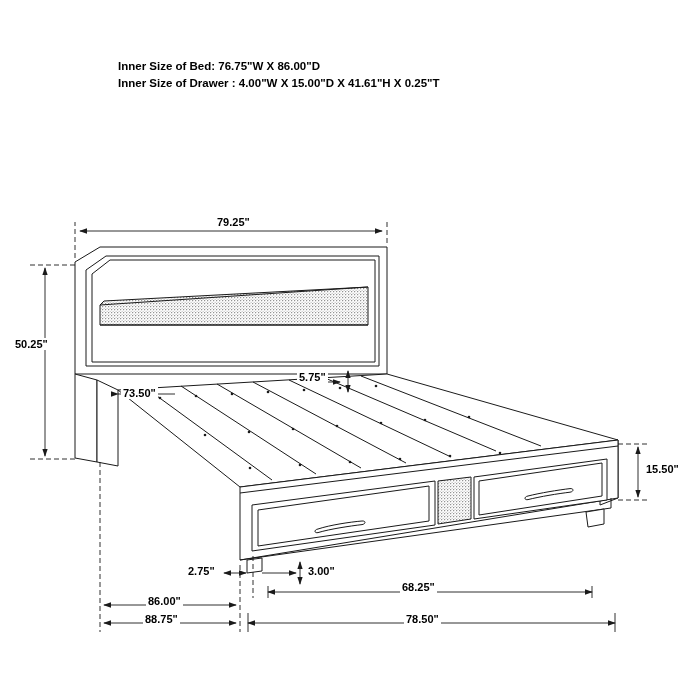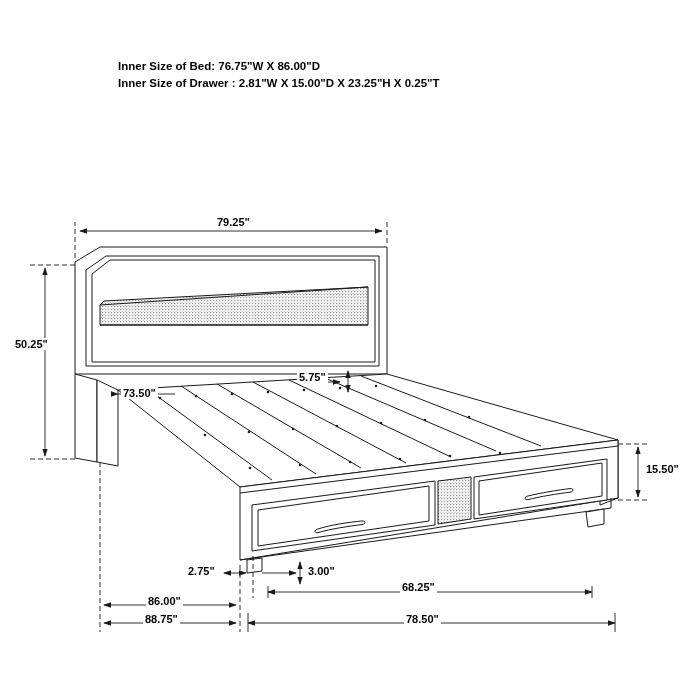--- a/index.html
+++ b/index.html
@@ -39,21 +39,21 @@
     padding: 0 2px;
   }
 </style>
 </head>
 <body>
 
 <div id="page">
 
   <div class="note">
     <div>Inner Size of Bed: 76.75"W X 86.00"D</div>
-    <div>Inner Size of Drawer : 2.81"W X 15.00"D X 23.25"H X 0.25"T</div>
+    <div>Inner Size of Drawer : 4.00"W X 15.00"D X 41.61"H X 0.25"T</div>
   </div>
 
   <svg width="700" height="700" viewBox="0 0 700 700">
     <defs>
       <marker id="arrHead" markerWidth="9" markerHeight="9" refX="8" refY="3" orient="auto" markerUnits="strokeWidth">
         <path d="M0,0 L9,3 L0,6 z" fill="#1a1a1a"></path>
       </marker>
       <marker id="arrTail" markerWidth="9" markerHeight="9" refX="1" refY="3" orient="auto" markerUnits="strokeWidth">
         <path d="M9,0 L0,3 L9,6 z" fill="#1a1a1a"></path>
       </marker>

